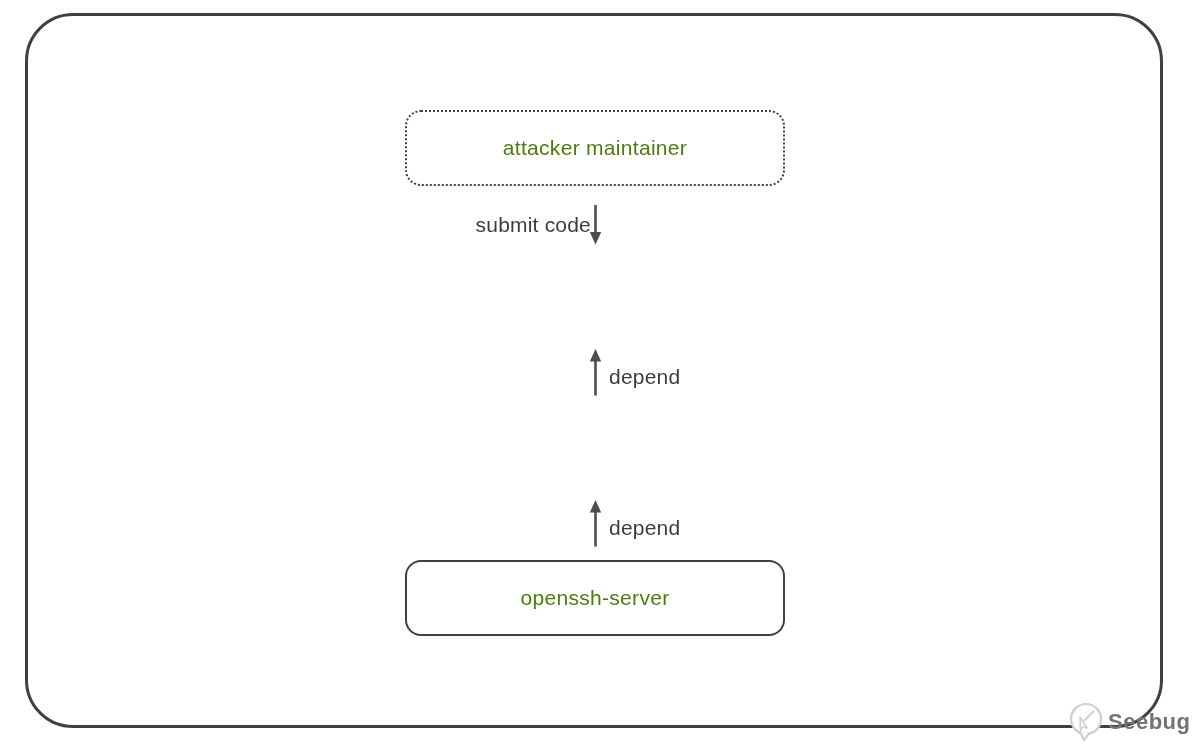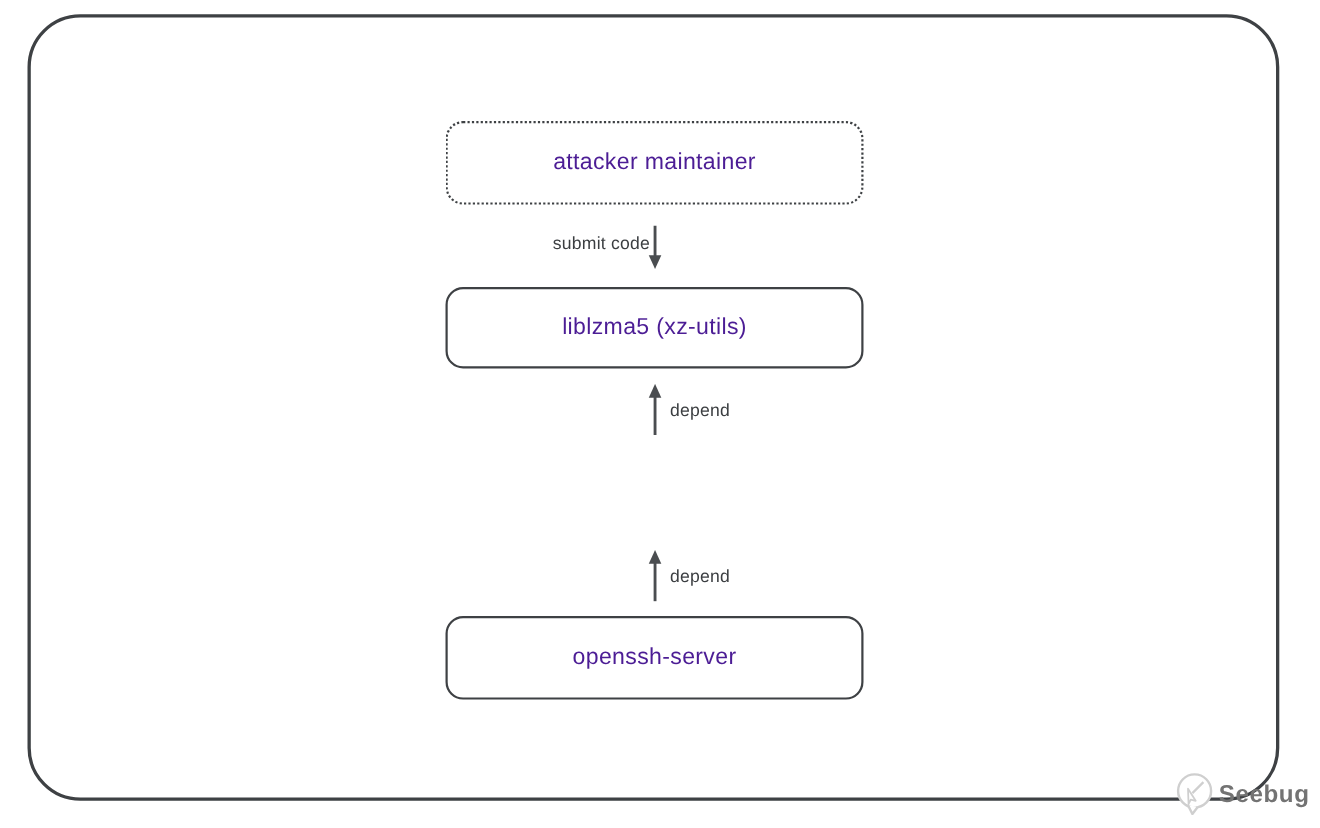--- a/index.html
+++ b/index.html
@@ -25,38 +25,38 @@
   
   .node {
     position: absolute;
     left: 405px;
     width: 380px;
     display: flex;
     align-items: center;
     justify-content: center;
     background: #ffffff;
     border-radius: 16px;
-    color: #4c1d95;
+    color: #4d7c0f;
     font-size: 21px;
     letter-spacing: 0.3px;
     font-weight: 500;
   }
   .node-dotted { border: 2px dotted #3e4144; }
   .node-solid  { border: 2.5px solid #3e4144; }
 
   #node-attacker { top: 110px; height: 76px; }
   #node-liblzma  { top: 261px; height: 74px; }
   #node-libsystemd { top: 410px; height: 76px; }
   #node-openssh  { top: 560px; height: 76px; }
 
   
   .edge-label {
     position: absolute;
     color: #3b3e41;
-    font-size: 16px;
+    font-size: 21px;
     letter-spacing: 0.2px;
     white-space: nowrap;
   }
   #edge-label-submit { left: 405px; width: 186px; top: 213px; text-align: right; }
   #edge-label-depend1 { left: 609px; top: 365px; }
   #edge-label-depend2 { left: 609px; top: 516px; }
 
   
   .arrow { position: absolute; }
   #arrow-submit  { left: 589px; top: 205px; }
@@ -91,23 +91,20 @@
   <div class="node node-dotted" id="node-attacker">
     <span>attacker maintainer</span>
   </div>
 
   <span class="edge-label" id="edge-label-submit">submit code</span>
   <svg class="arrow" id="arrow-submit" width="13" height="40" viewBox="0 0 13 40">
     <line x1="6.5" y1="0" x2="6.5" y2="28" stroke="#4a4d50" stroke-width="2.6"></line>
     <polygon points="0.8,27 12.2,27 6.5,39.5" fill="#4a4d50"></polygon>
   </svg>
 
-  <div class="node node-solid" id="node-liblzma">
-    <span>liblzma5 (xz-utils)</span>
-  </div>
 
   <svg class="arrow" id="arrow-depend1" width="13" height="47" viewBox="0 0 13 47">
     <polygon points="0.8,12.5 12.2,12.5 6.5,0" fill="#4a4d50"></polygon>
     <line x1="6.5" y1="11" x2="6.5" y2="46.5" stroke="#4a4d50" stroke-width="2.6"></line>
   </svg>
   <span class="edge-label" id="edge-label-depend1">depend</span>
 
 
   <svg class="arrow" id="arrow-depend2" width="13" height="47" viewBox="0 0 13 47">
     <polygon points="0.8,12.5 12.2,12.5 6.5,0" fill="#4a4d50"></polygon>

